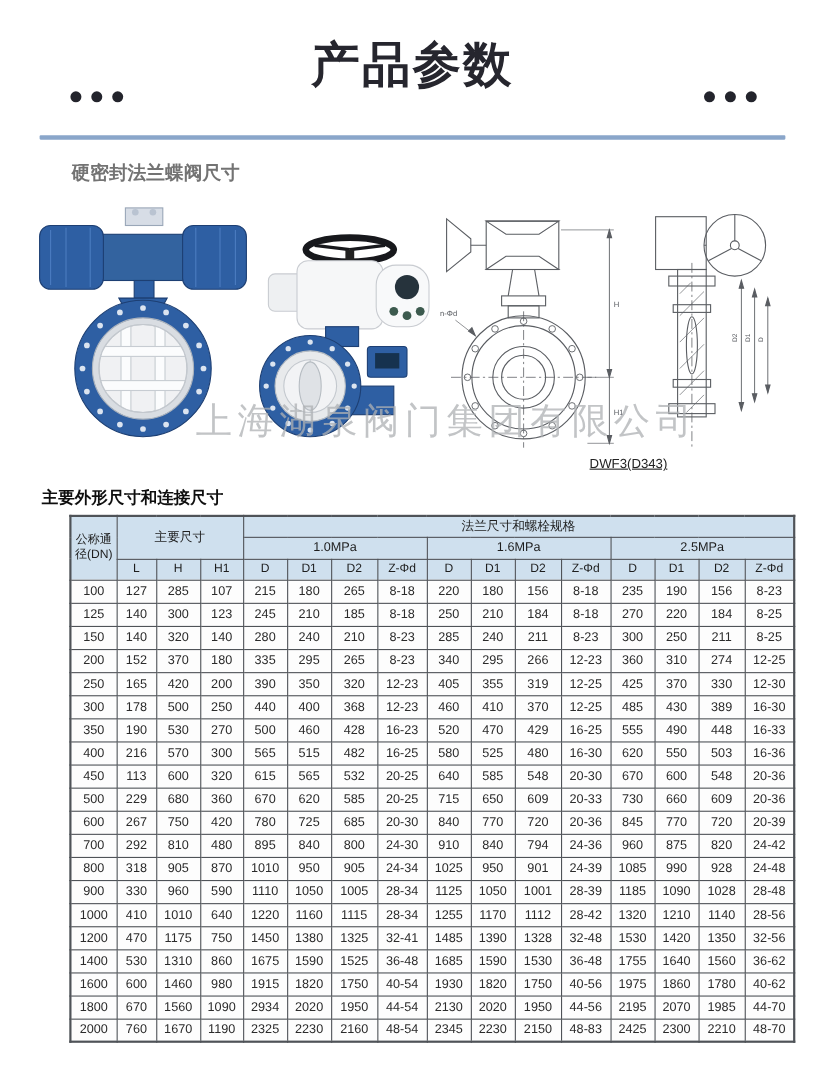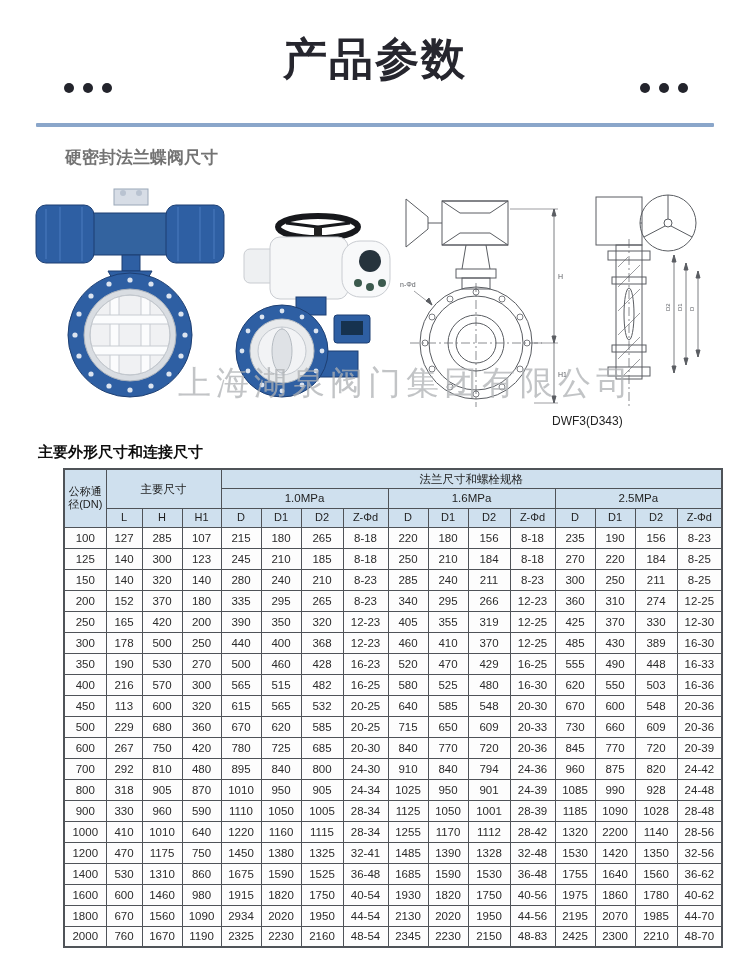--- a/index.html
+++ b/index.html
@@ -19,21 +19,21 @@
     background:#8aa6ca; border-radius:1px; }
 
   .subtitle { margin:18px 0 0 65px; font-size:17px; font-weight:bold; color:#737373; }
 
   
   .media-row { position:relative; margin:14px 30px 0; height:248px; width:690px;
     display:flex; justify-content:flex-start; align-items:flex-start; }
   .figure { flex:0 0 auto; }
   .watermark { position:absolute; left:148px; top:178px; font-size:33px; color:#aeb1b4;
     letter-spacing:5px; white-space:nowrap; opacity:.75; pointer-events:none; }
-  .drawing-label { position:absolute; left:522px; top:231px; font-size:12px; color:#222; }
+  .drawing-label { position:absolute; left:506px; top:231px; font-size:12px; color:#222;text-decoration:underline; }
 
   
   .table-title { margin:12px 0 6px 38px; font-size:15px; font-weight:bold; color:#0e0e0e; }
   table.dims { border-collapse:collapse; table-layout:fixed; width:658px; margin-left:63px;
     border:2px solid #4f5358; }
   table.dims th, table.dims td { border:1px solid #4f5358; text-align:center; }
   table.dims thead th { background:#cfe0ee; font-weight:normal; font-size:11px;
     color:#1e1e1e; padding:2px 1px; line-height:1.25; }
   table.dims thead th.grp { font-size:11.5px; }
   table.dims tbody td { height:21px; font-size:11.5px; color:#2b2b2b; background:#fdfdfd;
@@ -545,21 +545,21 @@
           <td>640</td>
           <td>1220</td>
           <td>1160</td>
           <td>1115</td>
           <td>28-34</td>
           <td>1255</td>
           <td>1170</td>
           <td>1112</td>
           <td>28-42</td>
           <td>1320</td>
-          <td>2200</td>
+          <td>1210</td>
           <td>1140</td>
           <td>28-56</td>
         </tr>
         <tr>
           <td>1200</td>
           <td>470</td>
           <td>1175</td>
           <td>750</td>
           <td>1450</td>
           <td>1380</td>

